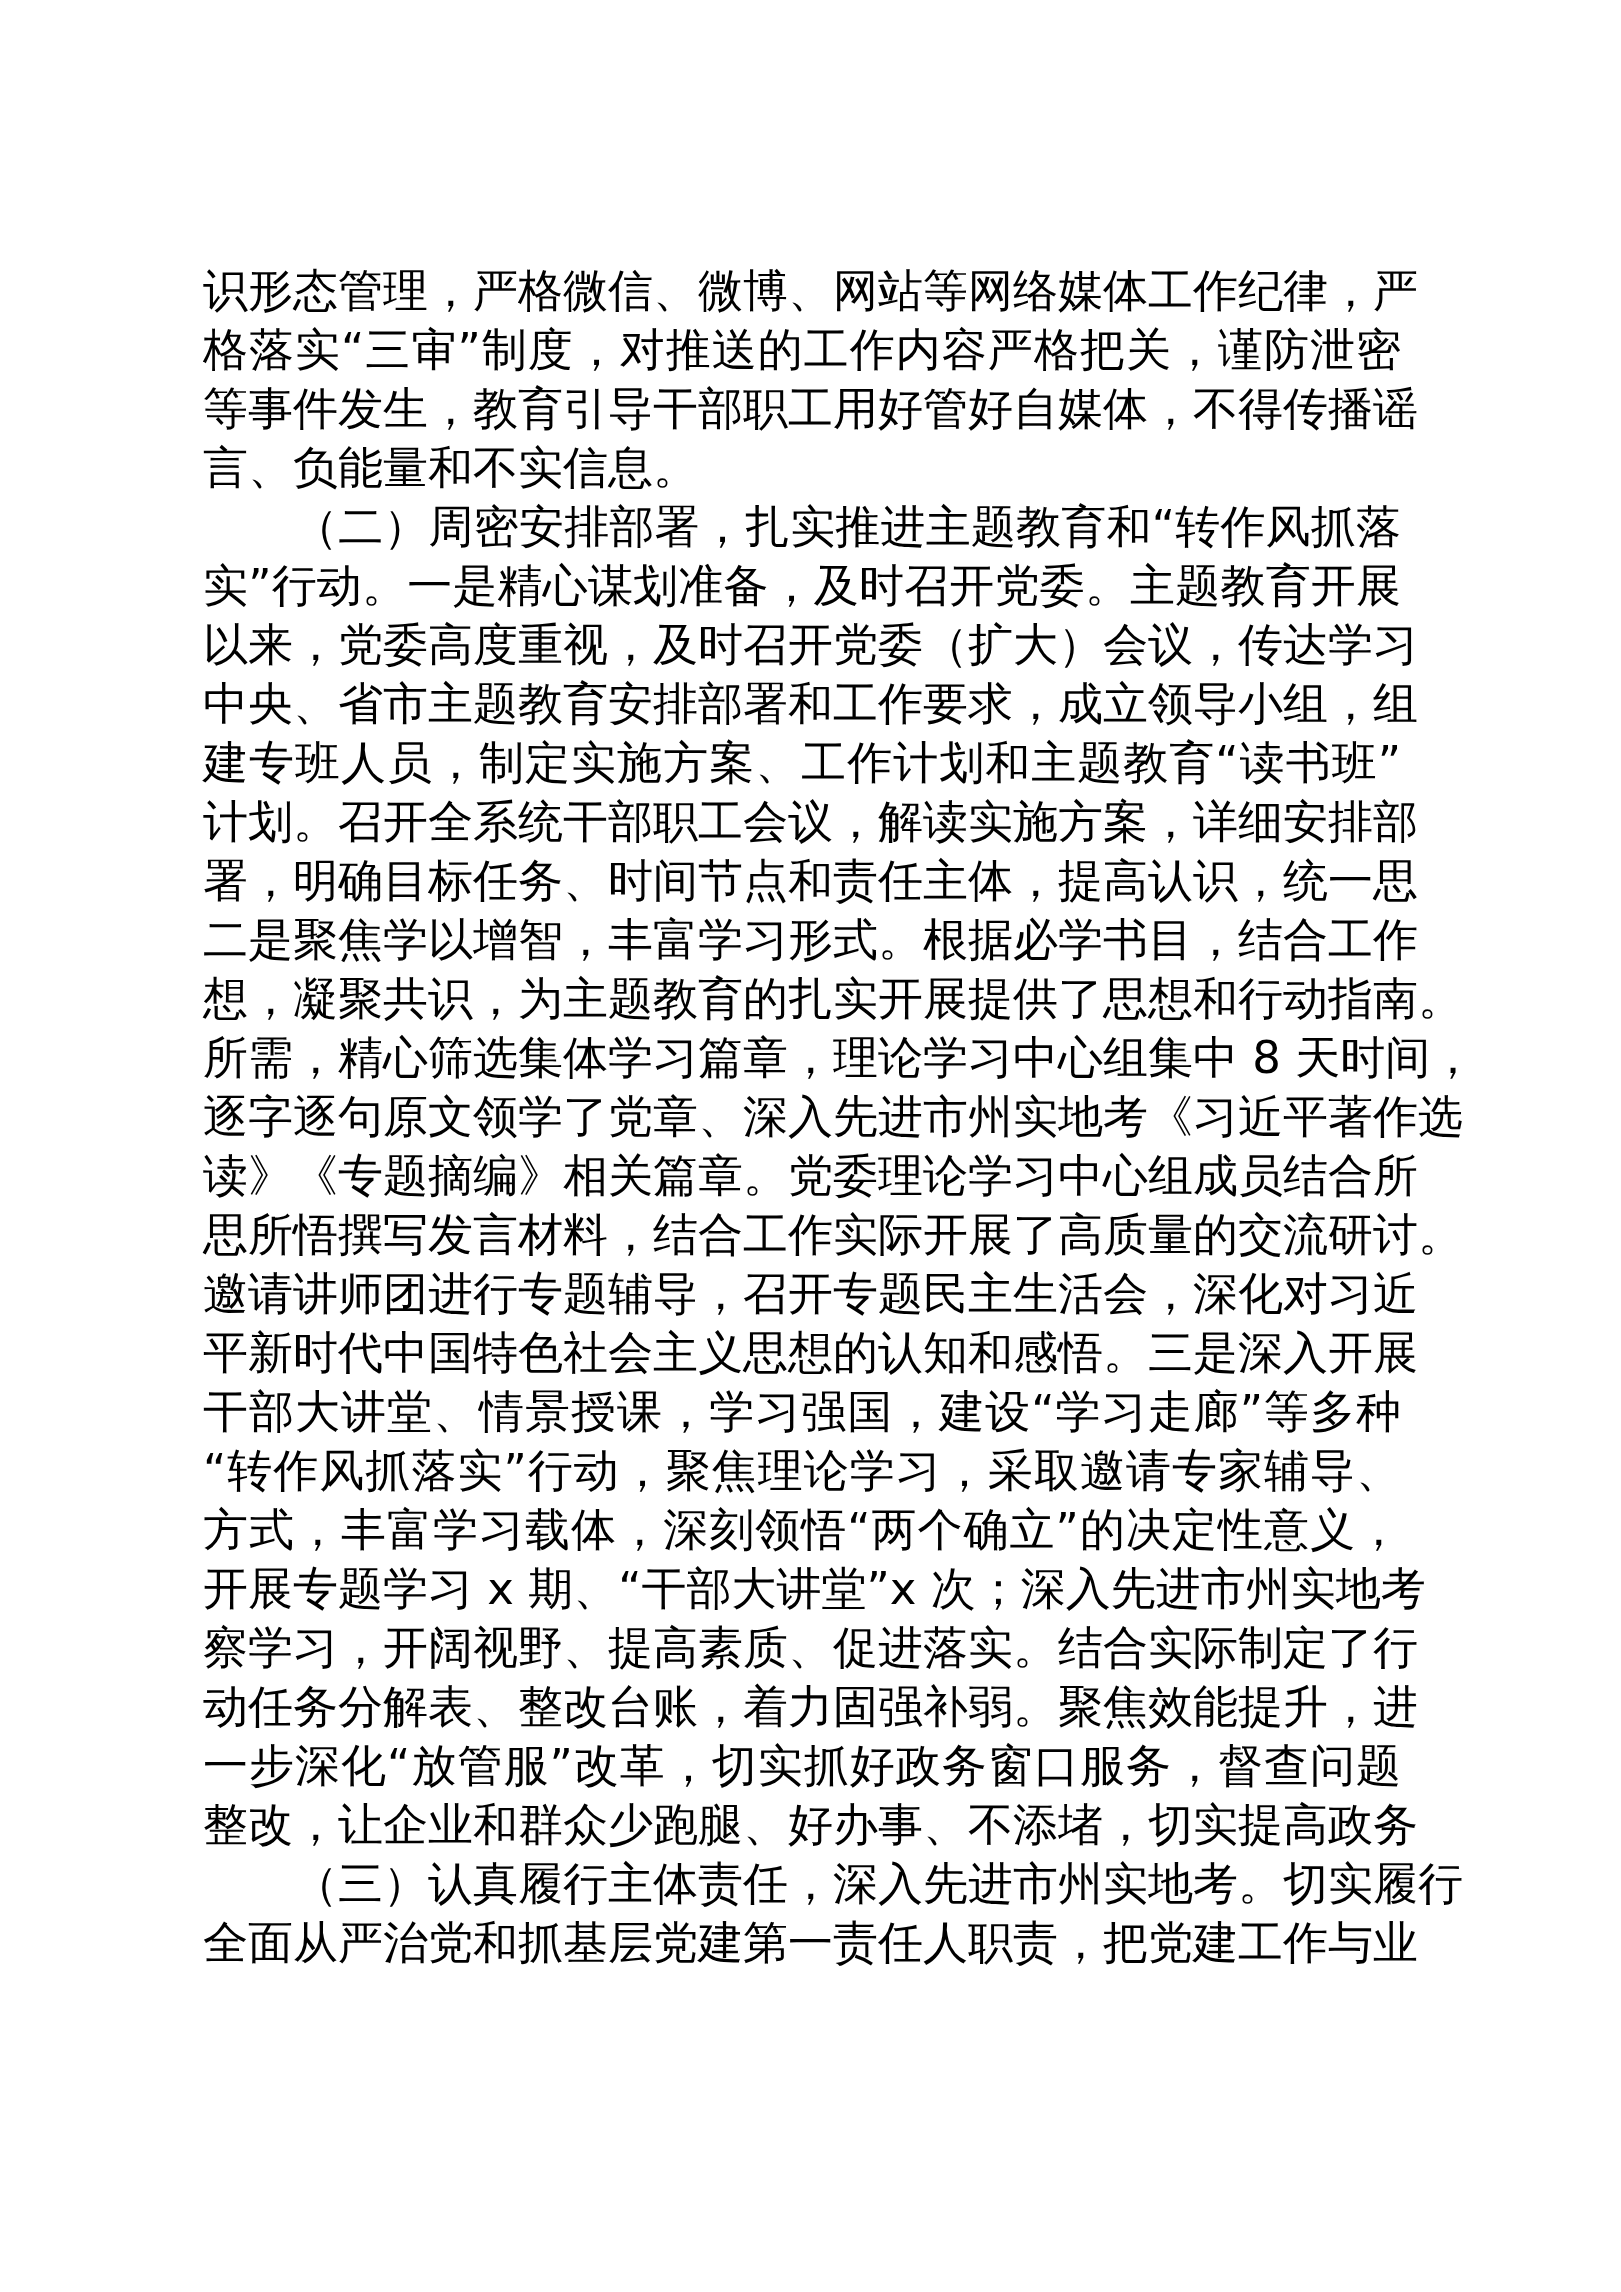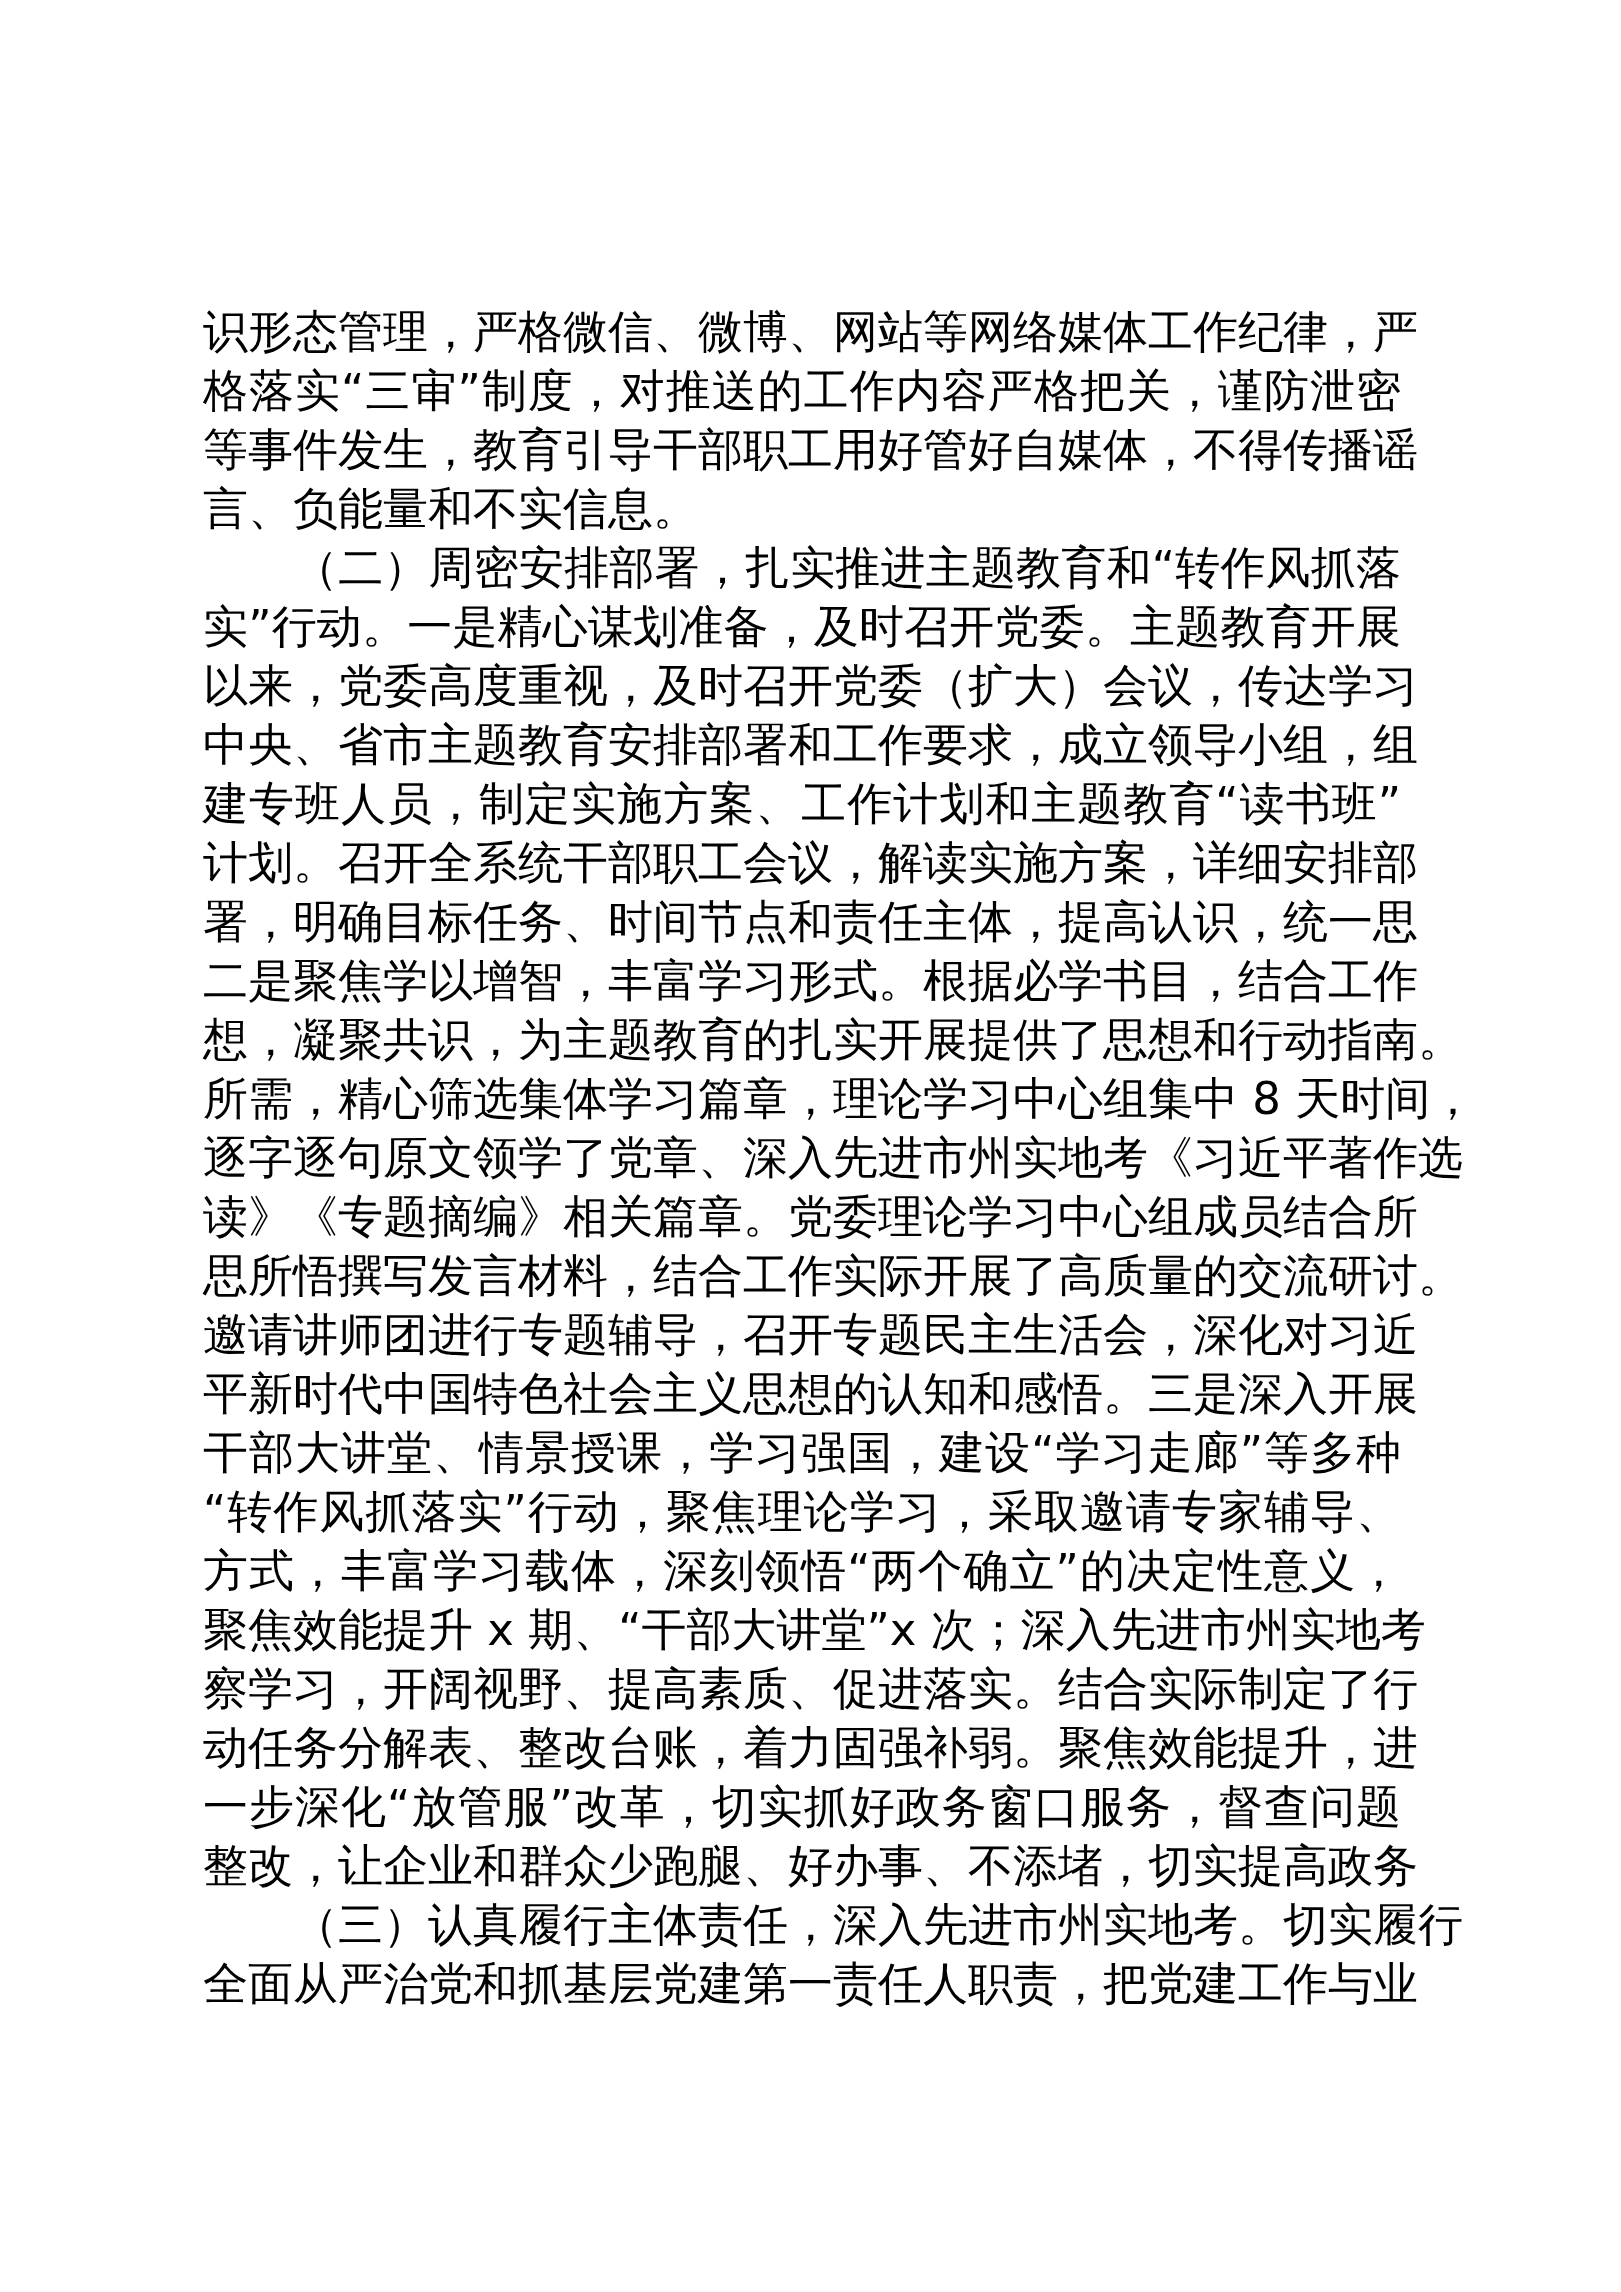--- a/index.html
+++ b/index.html
@@ -23,21 +23,20 @@
   }
   .body-text {
     position: absolute;
     left: 203px;
     top: 261px;
     width: 1198px;
     color: #000000;
     font-family: "DejaVu Sans", "Liberation Sans", sans-serif;
     font-size: 45px;
     line-height: 59px;
-    margin-top: 41px;
   }
   .line {
     display: block;
     height: 59px;
     white-space: nowrap;
     text-align: justify;
     text-align-last: justify;
     overflow: visible;
   }
   .line.last {
@@ -72,21 +71,21 @@
       <span class="line">想，凝聚共识，为主题教育的扎实开展提供了思想和行动指南。</span>
       <span class="line">所需，精心筛选集体学习篇章，理论学习中心组集中 8 天时间，</span>
       <span class="line">逐字逐句原文领学了党章、深入先进市州实地考《习近平著作选</span>
       <span class="line">读》《专题摘编》相关篇章。党委理论学习中心组成员结合所</span>
       <span class="line">思所悟撰写发言材料，结合工作实际开展了高质量的交流研讨。</span>
       <span class="line">邀请讲师团进行专题辅导，召开专题民主生活会，深化对习近</span>
       <span class="line">平新时代中国特色社会主义思想的认知和感悟。三是深入开展</span>
       <span class="line">干部大讲堂、情景授课，学习强国，建设“学习走廊”等多种</span>
       <span class="line">“转作风抓落实”行动，聚焦理论学习，采取邀请专家辅导、</span>
       <span class="line">方式，丰富学习载体，深刻领悟“两个确立”的决定性意义，</span>
-      <span class="line">聚焦效能提升 x 期、“干部大讲堂”x 次；深入先进市州实地考</span>
+      <span class="line">开展专题学习 x 期、“干部大讲堂”x 次；深入先进市州实地考</span>
       <span class="line">察学习，开阔视野、提高素质、促进落实。结合实际制定了行</span>
       <span class="line">动任务分解表、整改台账，着力固强补弱。聚焦效能提升，进</span>
       <span class="line">一步深化“放管服”改革，切实抓好政务窗口服务，督查问题</span>
       <span class="line">整改，让企业和群众少跑腿、好办事、不添堵，切实提高政务</span>
     </div>
 
     <div>
       <span class="line indent">（三）认真履行主体责任，深入先进市州实地考。切实履行</span>
       <span class="line">全面从严治党和抓基层党建第一责任人职责，把党建工作与业</span>
     </div>

